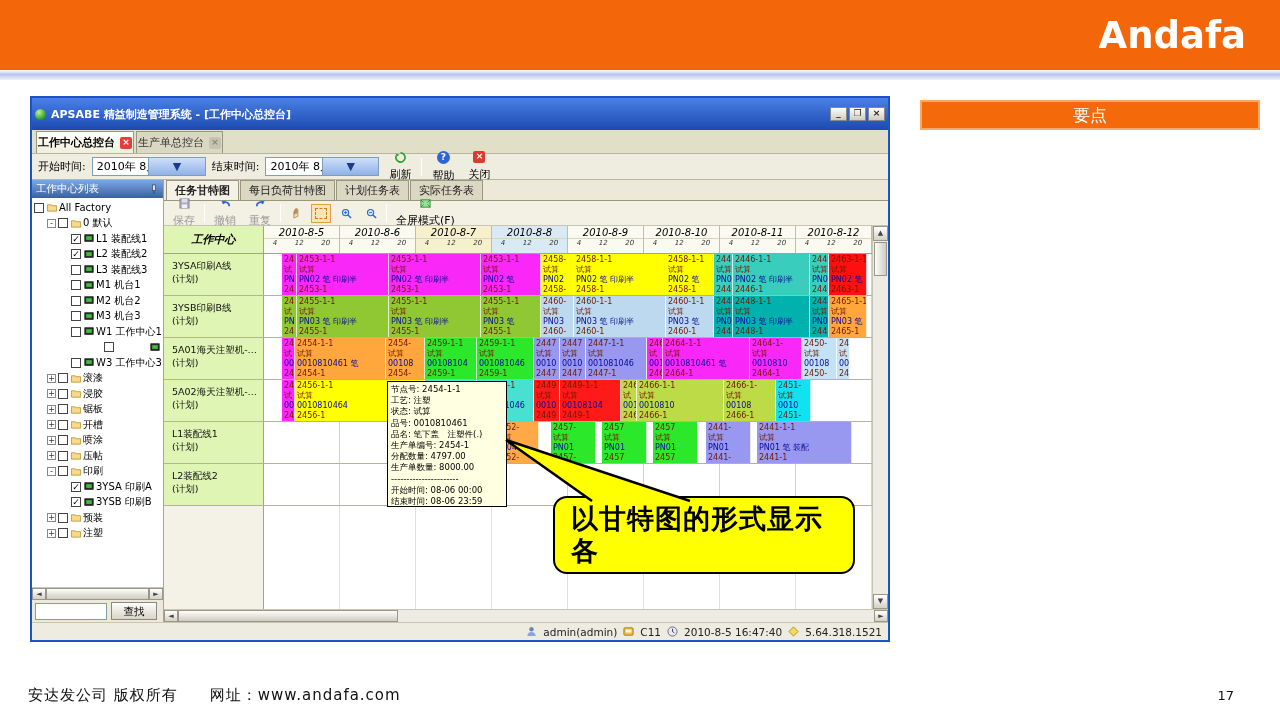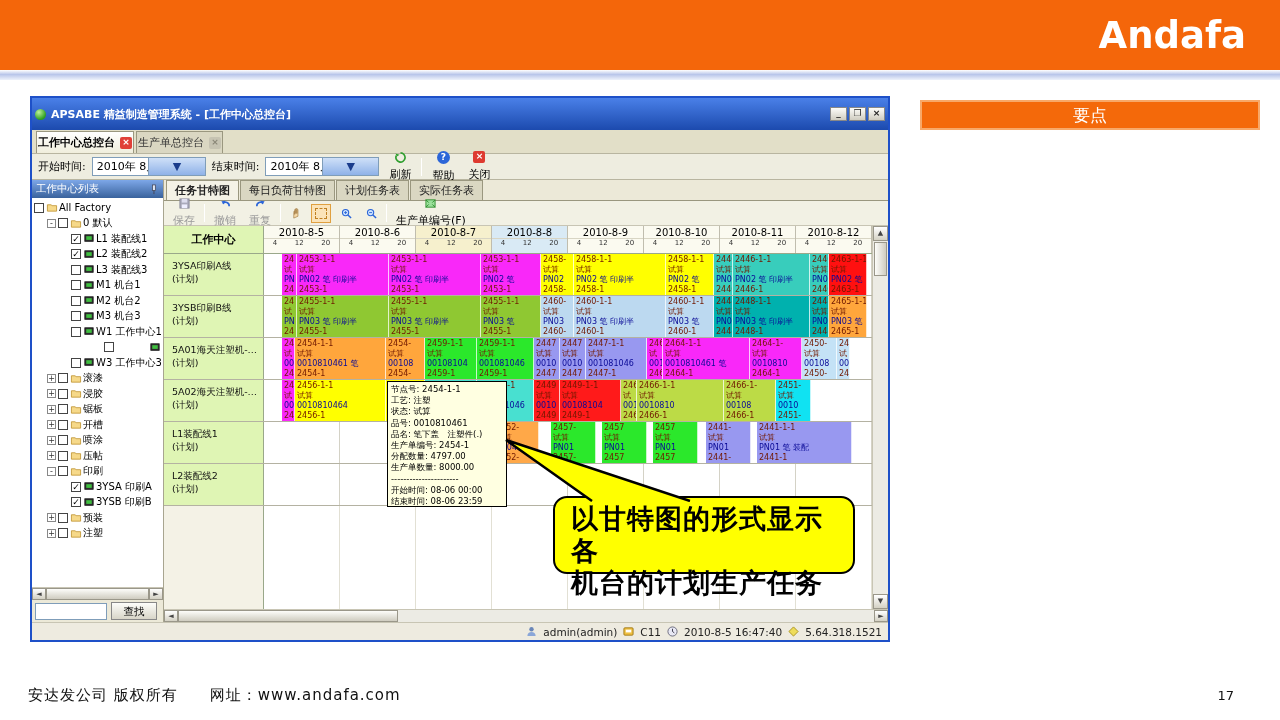--- a/index.html
+++ b/index.html
@@ -80,21 +80,21 @@
   .gtab.active { background:#F4F2E6; font-weight:bold; }
   .gtoolbar { height:25px; display:flex; align-items:center; gap:5px; padding:0 5px; background:#F2F1E4;
     border-bottom:1px solid #c8c5b4; flex:0 0 auto; font-size:11px; }
   .dimtxt { color:#9a9a9a; }
   .toolbtn { width:20px; height:19px; border:1px solid transparent; display:flex; align-items:center; justify-content:center; }
   .toolbtn.sel { background:#FBE3B8; border:1px solid #E0A040; }
   .marquee { width:12px; height:11px; border:1px dashed #C08020; }
 
   .chartwrap { flex:1; display:flex; min-height:0; background:#fff; }
   .chart-main { width:708px; display:flex; flex-direction:column; flex:0 0 auto; }
-  .ch-hdr { height:28px; display:flex; flex:0 0 auto; border-bottom:1px solid #9aa88a; }
+  .ch-hdr { height:28px; display:flex; flex:0 0 auto; border-bottom:1px solid #9aa88a;font-style:italic; }
   .corner { width:100px; background:#DFF5B4; border-right:1px solid #9aa88a; display:flex; align-items:center;
     justify-content:center; font-weight:bold; font-size:11px; flex:0 0 auto; }
   .dayhdr { width:76px; flex:0 0 auto; border-right:1px solid #c0bdae; display:flex; flex-direction:column; }
   .dayhdr .d { text-align:center; font-size:10px; padding-top:1px; }
   .dayhdr .tks { display:flex; justify-content:space-around; font-size:7px; color:#333; border-top:1px solid #d8d5c4; }
   .grow { display:flex; height:42px; flex:0 0 auto; border-bottom:1px solid #b4b2a2; }
   .rlabel { width:100px; flex:0 0 auto; background:#DFF5B4; border-right:1px solid #9aa88a; font-size:9.5px;
     padding:5px 0 0 8px; line-height:13px; color:#111; overflow:hidden; white-space:nowrap; }
   .track { width:608px; flex:0 0 auto; position:relative; display:flex; overflow:hidden;
     background:repeating-linear-gradient(to right,transparent 0px,transparent 75px,#d4d2c6 75px,#d4d2c6 76px); }
@@ -448,21 +448,21 @@
               <line x1="7.6" y1="7.6" x2="11" y2="11" stroke="#2C66D8" stroke-width="1.6"></line>
               <line x1="3.4" y1="5" x2="6.6" y2="5" stroke="#2C66D8"></line>
             </svg>
         </span>
         <span class="vsep"></span>
         <span class="ico-btn">
           <svg class="sico" viewBox="0 0 12 12">
               <rect x="1" y="2" width="10" height="8" fill="#9BE09B" stroke="#2E8E2E"></rect>
               <path d="M1 2 L4 5 M11 2 L8 5 M1 10 L4 7 M11 10 L8 7" stroke="#2E8E2E"></path>
             </svg>
-          <span>生产单编号(F)</span>
+          <span>全屏模式(F)</span>
         </span>
       </div>
 
       <div class="chartwrap">
         <div class="chart-main">
           <div class="ch-hdr" id="chhdr">
             <div class="corner">工作中心</div>
           <div class="dayhdr" style="background: rgb(251, 250, 240);">
                 <div class="d">2010-8-5</div>
                 <div class="tks">
@@ -952,20 +952,19 @@
       <div>分配数量: 4797.00</div>
       <div>生产单数量: 8000.00</div>
       <div>----------------------</div>
       <div>开始时间: 08-06 00:00</div>
       <div>结束时间: 08-06 23:59</div>
     </div>
 </div>
 
 <div class="callout">
   <div>以甘特图的形式显示各</div>
-  <div>机台的计划生产任务</div>
 </div>
 <svg class="tail" width="230" height="68" viewBox="0 0 230 68">
   <path d="M100 67 L14 6 L198 67" fill="#FFFF00" stroke="#000" stroke-width="2.5"></path>
 </svg>
 
 <div class="footer">安达发公司 版权所有　　网址：www.andafa.com</div>
 <div class="pagenum">17</div>
 
 </body></html>

